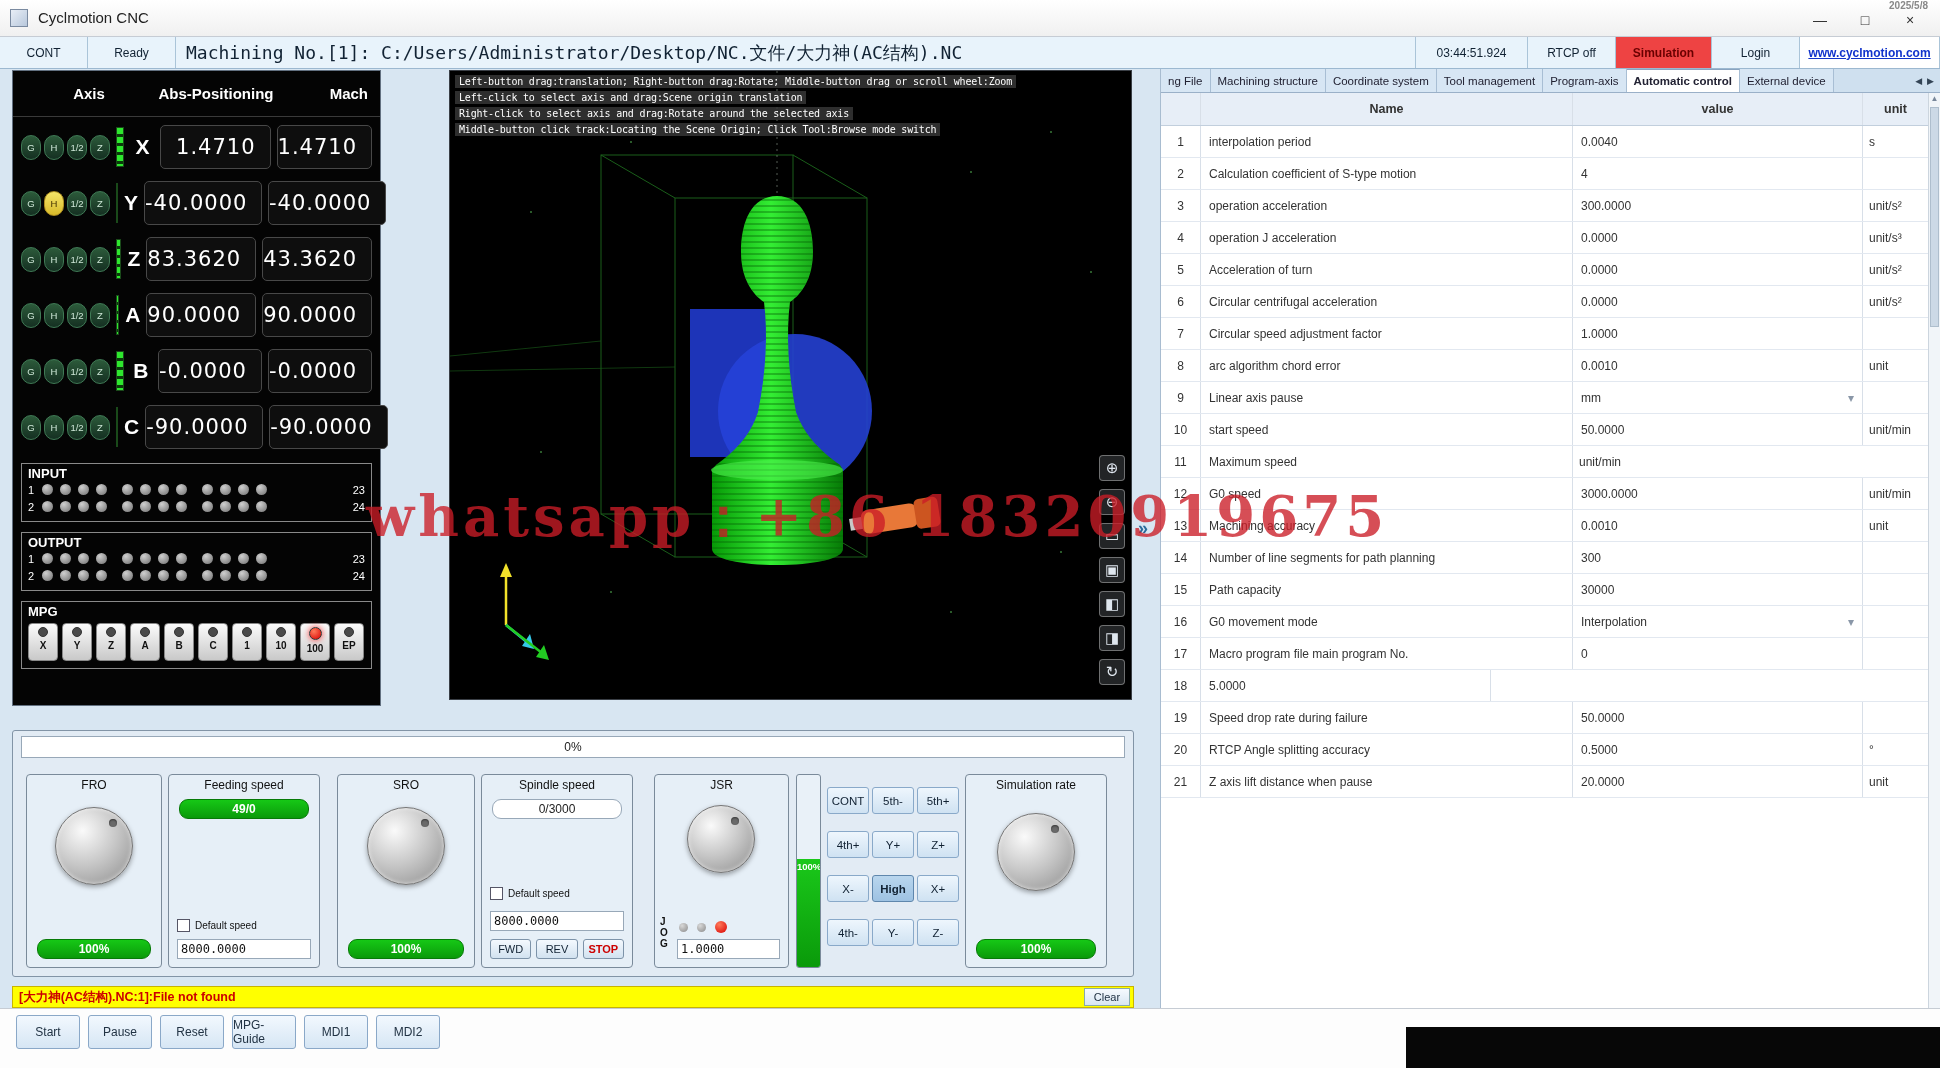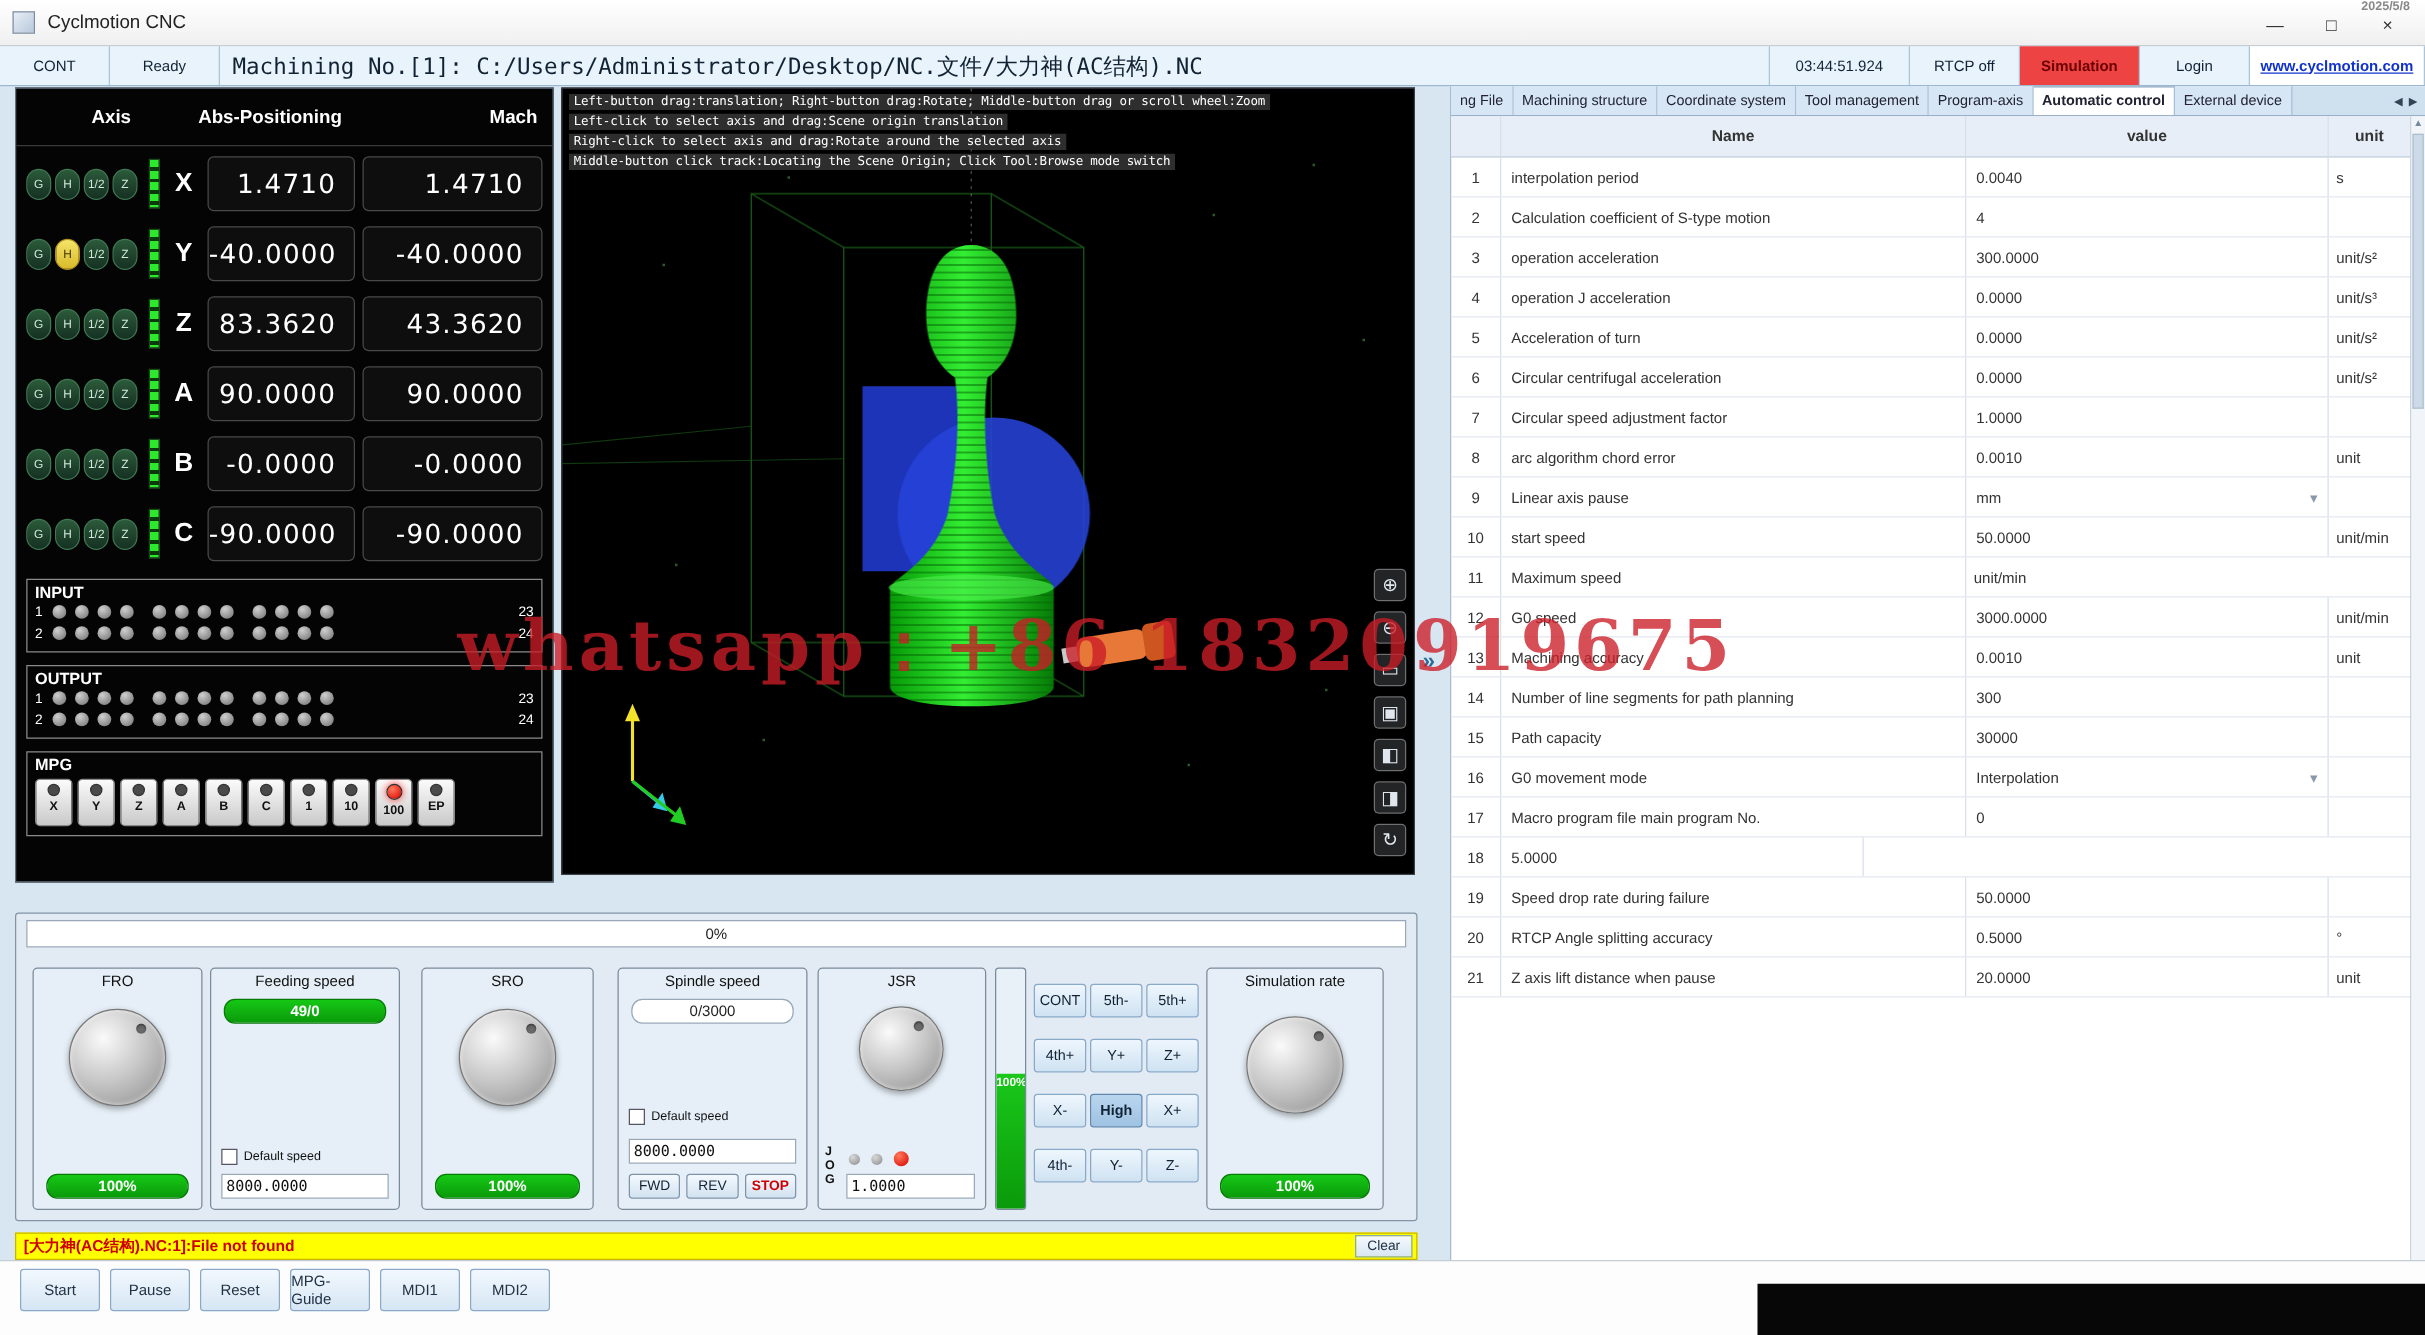--- a/index.html
+++ b/index.html
@@ -23,21 +23,21 @@
   .sb-cell{border-right:1px solid #aac4d8;display:flex;align-items:center;justify-content:center;}
   #sb-mode{width:88px;} #sb-state{width:88px;}
   #sb-file{flex:1;justify-content:flex-start;padding-left:10px;
     font-family:"DejaVu Sans Mono",monospace;font-size:18px;}
   #sb-time{width:112px;} #sb-rtcp{width:88px;}
   #sb-sim{width:96px;background:#ee4343;color:#6a0000;font-weight:bold;}
   #sb-login{width:88px;}
   #sb-web{width:140px;background:#fff;color:#1133cc;text-decoration:underline;font-weight:bold;font-size:12px;}
 
   
-  #axis-panel{position:absolute;left:12px;top:70px;width:431px;height:636px;background:#040404;
+  #axis-panel{position:absolute;left:12px;top:70px;width:369px;height:636px;background:#040404;
     border:1px solid #627080;color:#fff;}
   #axis-header{display:flex;align-items:center;height:46px;padding:0 8px;font-weight:bold;font-size:15px;
     border-bottom:1px solid #3a3a3a;}
   #axis-header .h1{width:136px;text-align:center;}
   #axis-header .h2{width:118px;text-align:center;}
   #axis-header .h3{flex:1;text-align:right;padding-right:4px;white-space:nowrap;overflow:hidden;}
   .axis-row{display:flex;align-items:center;height:52px;margin:4px 0 2px;padding:0 8px;gap:6px;}
   .axis-btns{display:flex;gap:3px;width:92px;}
   .axis-mini-btn{width:20px;height:25px;border-radius:10px;background:linear-gradient(#2c5a3a,#153022);
     border:1px solid #3f7a55;color:#cfe8d8;font-size:9.5px;display:flex;align-items:center;justify-content:center;}
@@ -131,21 +131,21 @@
   .green-disp{background:linear-gradient(#16c816,#0a9a0a);border:1px solid #077a07;color:#fff;
     font-weight:bold;text-align:center;border-radius:9px;font-size:12px;line-height:18px;height:20px;}
   .white-disp{background:#fff;border:1px solid #98a8b8;color:#222;text-align:center;border-radius:9px;
     font-size:12px;line-height:18px;height:20px;}
   .ctl-input{height:20px;width:100%;background:#fff;border:1px solid #98a8b8;font-size:12px;
     font-family:"DejaVu Sans Mono",monospace;padding:0 3px;color:#111;}
   .chk-row{position:absolute;display:flex;align-items:center;gap:5px;font-size:10px;color:#111;}
   .chk{width:13px;height:13px;background:#fff;border:1px solid #556;}
 
   #g-fro{left:13px;width:136px;} #g-feed{left:155px;width:152px;}
-  #g-sro{left:324px;width:138px;} #g-spindle{left:481px;width:152px;text-decoration:underline;}
+  #g-sro{left:324px;width:138px;} #g-spindle{left:468px;width:152px;text-decoration:underline;}
   #g-jsr{left:641px;width:135px;} #g-sim{left:952px;width:142px;}
   #fro-knob{width:78px;height:78px;left:28px;top:32px;}
   #sro-knob{width:78px;height:78px;left:29px;top:32px;}
   #sim-knob{width:78px;height:78px;left:31px;top:38px;}
   #jsr-knob{width:68px;height:68px;left:32px;top:30px;}
   #fro-disp,#sro-disp,#sim-disp{position:absolute;left:10px;right:10px;bottom:8px;}
   #feed-disp,#spindle-disp{position:absolute;left:10px;right:10px;top:24px;}
   #feed-chk{left:8px;top:144px;} #spindle-chk{left:8px;top:112px;}
   #feed-input{position:absolute;left:8px;right:8px;bottom:8px;width:auto;}
   #spindle-input{position:absolute;left:8px;right:8px;top:136px;width:auto;}

